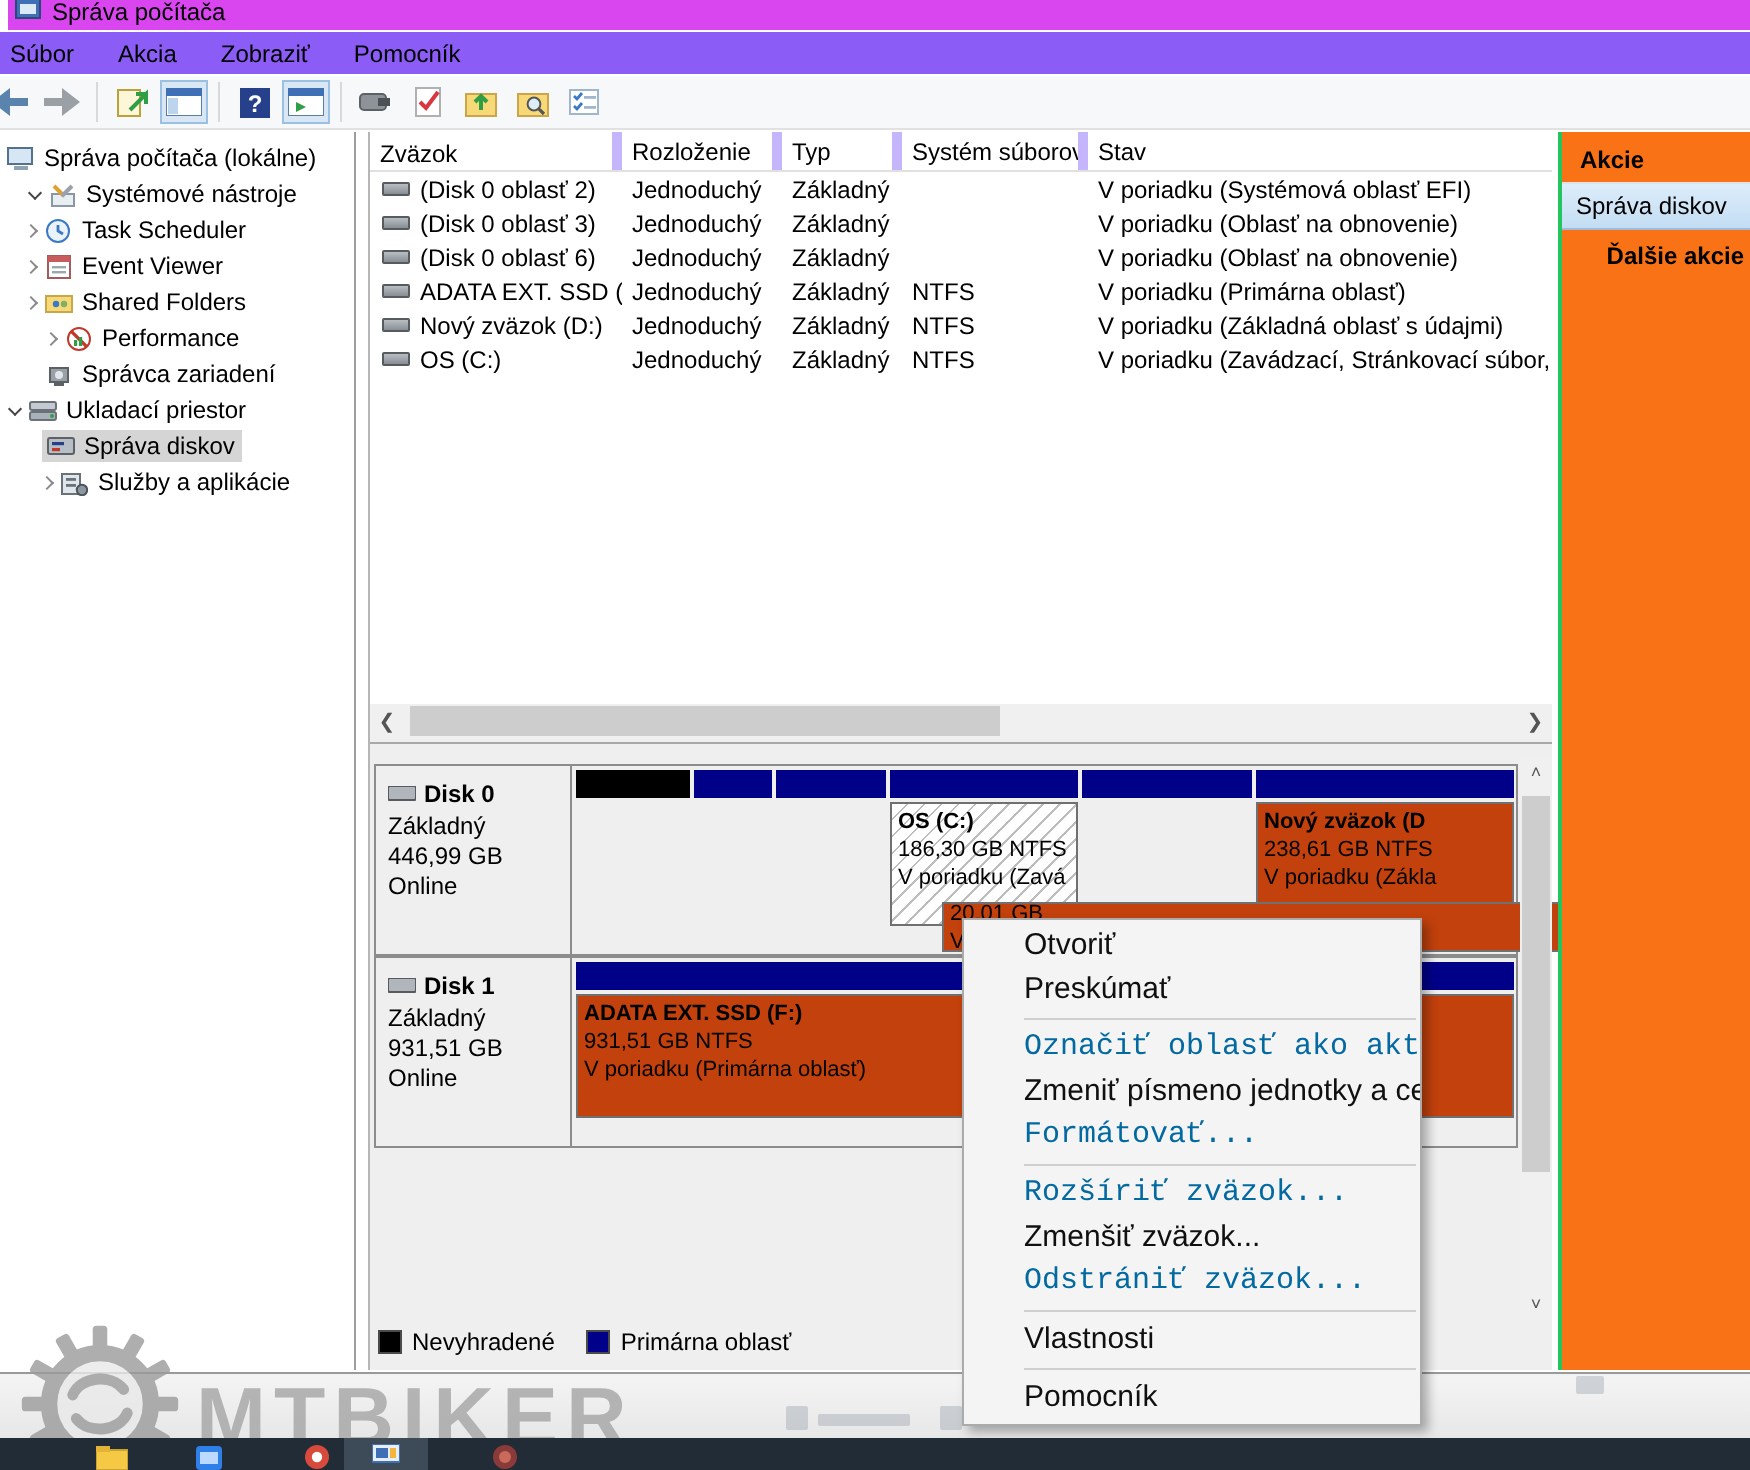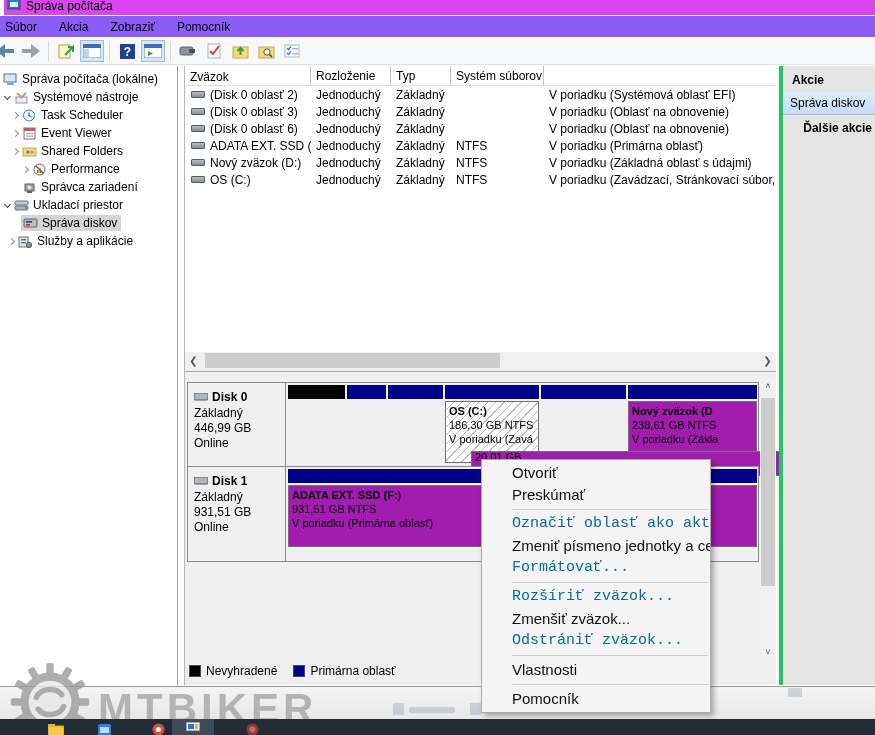--- a/index.html
+++ b/index.html
@@ -28,21 +28,21 @@
   .exp { width:11px; flex:none; display:flex; justify-content:center; align-items:center; }
   .chev { width:5px; height:5px; border-right:1px solid #8a8a8a; border-bottom:1px solid #8a8a8a; transform:rotate(-45deg); }
   .chev.open { border-color:#444; transform:rotate(45deg); margin-top:-2px; }
   .ticon { width:16px; height:14px; flex:none; margin-right:4px; display:flex; align-items:center; justify-content:center; }
   .sel-bg { display:flex; align-items:center; background:#d5d5d5; padding:1px 4px 1px 1px; }
 
   
   .center { position:absolute; left:184px; top:66px; width:592px; bottom:1px; background:#efefef; border-left:1px solid #b6b6b6; }
   .vol-list { position:absolute; left:0; top:0; right:0; height:286px; background:#fff; }
   .vhead { display:flex; height:20px; border-bottom:1px solid #e0e0e0; font-size:12px; }
-  .vhead > div { padding:3px 0 0 5px; border-right:1px solid #c4b5fd; overflow:hidden; white-space:nowrap; }
+  .vhead > div { padding:3px 0 0 5px; border-right:5px solid #c4b5fd; overflow:hidden; white-space:nowrap; }
   .vrow { display:flex; height:17px; font-size:12px; align-items:center; }
   .vrow > div { padding-left:5px; overflow:hidden; white-space:nowrap; }
   .c0 { width:126px; flex:none; display:flex; align-items:center; }
   .c1 { width:80px; flex:none; }
   .c2 { width:60px; flex:none; }
   .c3 { width:93px; flex:none; }
   .c4 { flex:1; }
   .volicon { width:14px; height:7px; background:linear-gradient(#b9bec3,#888e94); border:1px solid #565b60; border-radius:1px; margin:0 5px 0 1px; flex:none; }
 
   .hscroll { position:absolute; left:0; top:286px; right:0; height:17px; background:#f0f0f0; }
@@ -56,31 +56,31 @@
   .vthumb { position:absolute; left:1px; top:20px; width:14px; height:188px; background:#cdcdcd; }
 
   .diskrow { position:absolute; left:2px; width:572px; border:1px solid #8c8c8c; background:#efefef; }
   .dinfo { position:absolute; left:0; top:0; bottom:0; width:98px; border-right:1px solid #8c8c8c; padding:7px 4px 0 6px; font-size:12px; line-height:15px; }
   .dname { display:flex; align-items:center; font-weight:bold; margin-bottom:1px; }
   .dname .dicon { margin-right:4px; }
   .parts { position:absolute; left:99px; top:0; right:1px; bottom:0; display:flex; gap:2px; padding:2px 0 14px 1px; }
   .cell { display:flex; flex-direction:column; }
   .pbar { height:14px; background:#000089; flex:none; }
   .pbar.black { background:#000; }
-  .pbody { flex:1; margin-top:2px; border:1px solid #707070; background:#a21caf; font-size:11px; line-height:14px; padding:2px 3px; overflow:hidden; white-space:nowrap; display:flex; flex-direction:column; }
+  .pbody { flex:1; margin-top:2px; border:1px solid #707070; background:#c2410c; font-size:11px; line-height:14px; padding:2px 3px; overflow:hidden; white-space:nowrap; display:flex; flex-direction:column; }
   .pbody.center { justify-content:center; }
   .pbody.hatch { background:#fff; background-image:repeating-linear-gradient(135deg,rgba(255,255,255,0) 0 5px,#bdbdbd 5px 6px); }
   .pname { font-weight:bold; }
 
   .legend { position:absolute; left:4px; top:291px; display:flex; align-items:center; gap:16px; font-size:12px; }
   .lg { display:flex; align-items:center; gap:5px; }
   .sw { width:12px; height:12px; border:1px solid #4a4a4a; flex:none; }
 
   
-  .actions { position:absolute; left:779px; top:66px; right:0; bottom:1px; background:#e5e5e5; border-left:4px solid #22c55e; font-size:12px; }
+  .actions { position:absolute; left:779px; top:66px; right:0; bottom:1px; background:#f97316; border-left:2px solid #22c55e; font-size:12px; }
   .act-head { height:26px; font-weight:bold; padding:7px 0 0 9px; border-bottom:1px solid #dbe2e8; }
   .act-sel { height:23px; background:linear-gradient(#ddedfb,#c3ddf3); border-bottom:1px solid #9cbddd; padding:4px 0 0 7px; }
   .act-more { height:22px; text-align:right; padding:6px 3px 0 0; font-weight:bold; }
 
   
   .ctx { position:absolute; left:481px; top:459px; width:230px; background:#f4f4f4; border:1px solid #ababab; box-shadow:3px 3px 5px rgba(0,0,0,.3); padding:2px 0; z-index:40; }
   .ctx-item { height:22px; line-height:22px; padding-left:30px; font-size:15px; color:#101010; white-space:nowrap; overflow:hidden; }
   .ctx-item.disabled { color:#0369a1;font-family:Liberation Mono, monospace; }
   .ctx-sep { height:1px; background:#cfcfcf; margin:3px 2px 3px 30px; }
 
@@ -195,21 +195,21 @@
   <div class="tree">
     <div class="trow" style="padding-left:2px">
       <span class="ticon">
           <svg width="15" height="13">
             <rect x="1" y="1" width="12" height="8" fill="#d7e6f4" stroke="#54718e"></rect>
             <rect x="4" y="10" width="7" height="2" fill="#8fa3b5"></rect>
           </svg>
         </span>
       <span>Správa počítača (lokálne)</span>
     </div>
-    <div class="trow" style="padding-left:2px">
+    <div class="trow" style="padding-left:12px">
       <span class="exp">
           <span class="chev open"></span>
         </span>
       <span class="ticon">
           <svg width="15" height="13">
             <rect x="2" y="6" width="11" height="6" fill="#e9eef3" stroke="#8a97a5"></rect>
             <path d="M3 2 L8 7" stroke="#e0a030" stroke-width="2"></path>
             <path d="M12 2 L7 7" stroke="#9aa3ad" stroke-width="2"></path>
           </svg>
         </span>
@@ -296,21 +296,21 @@
         <span class="ticon">
             <svg width="15" height="12">
               <rect x="1" y="2" width="13" height="8" rx="1" fill="#b7bec5" stroke="#5c6166"></rect>
               <rect x="3" y="4" width="6" height="1.6" fill="#27408b"></rect>
               <rect x="3" y="7" width="4" height="1.6" fill="#c0392b"></rect>
             </svg>
           </span>
         <span>Správa diskov</span>
       </span>
     </div>
-    <div class="trow" style="padding-left:6px">
+    <div class="trow" style="padding-left:18px">
       <span class="exp">
           <span class="chev"></span>
         </span>
       <span class="ticon">
           <svg width="14" height="13">
             <rect x="1" y="2" width="9" height="10" fill="#dfe6ec" stroke="#6b7178"></rect>
             <rect x="3" y="4" width="5" height="1.4" fill="#6b7178"></rect>
             <rect x="3" y="7" width="5" height="1.4" fill="#6b7178"></rect>
             <circle cx="11" cy="10" r="2.6" fill="#8a97a5" stroke="#4e5357"></circle>
           </svg>
@@ -320,20 +320,21 @@
   </div>
 
   <div class="center">
 
     <div class="vol-list">
       <div class="vhead">
         <div class="c0" style="padding-left:5px">Zväzok</div>
         <div class="c1">Rozloženie</div>
         <div class="c2">Typ</div>
         <div class="c3">Systém súborov</div>
+        <div class="c4" style="border-right:none">Stav</div>
       </div>
 
       <div class="vrow">
         <div class="c0">
             <span class="volicon"></span>
             <span>(Disk 0 oblasť 2)</span>
           </div>
         <div class="c1">Jednoduchý</div>
         <div class="c2">Základný</div>
         <div class="c3"></div>
@@ -453,21 +454,21 @@
             <div class="pbar"></div>
             <div class="pbody">
               <div class="pname">Nový zväzok  (D</div>
               <div>238,61 GB NTFS</div>
               <div>V poriadku (Zákla</div>
             </div>
           </div>
         </div>
       </div>
 
-      <div class="diskrow" style="top:93px;height:96px">
+      <div class="diskrow" style="top:105px;height:96px">
         <div class="dinfo">
           <div class="dname">
               <span class="dicon"><svg width="14" height="8">
                   <rect x="0" y="0" width="14" height="7" rx="1" fill="#b0b6bc" stroke="#565b60"></rect>
                 </svg></span>
               <span>Disk 1</span>
             </div>
           <div>Základný</div>
           <div>931,51 GB</div>
           <div>Online</div>

